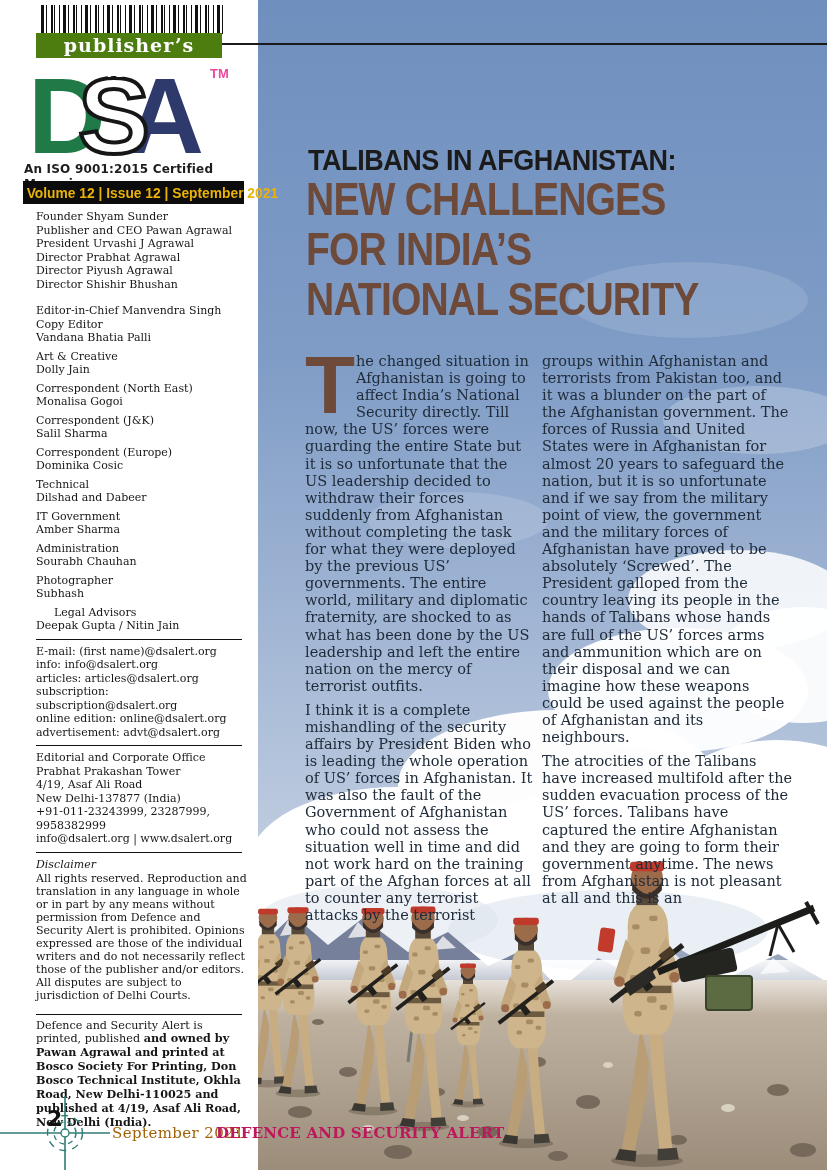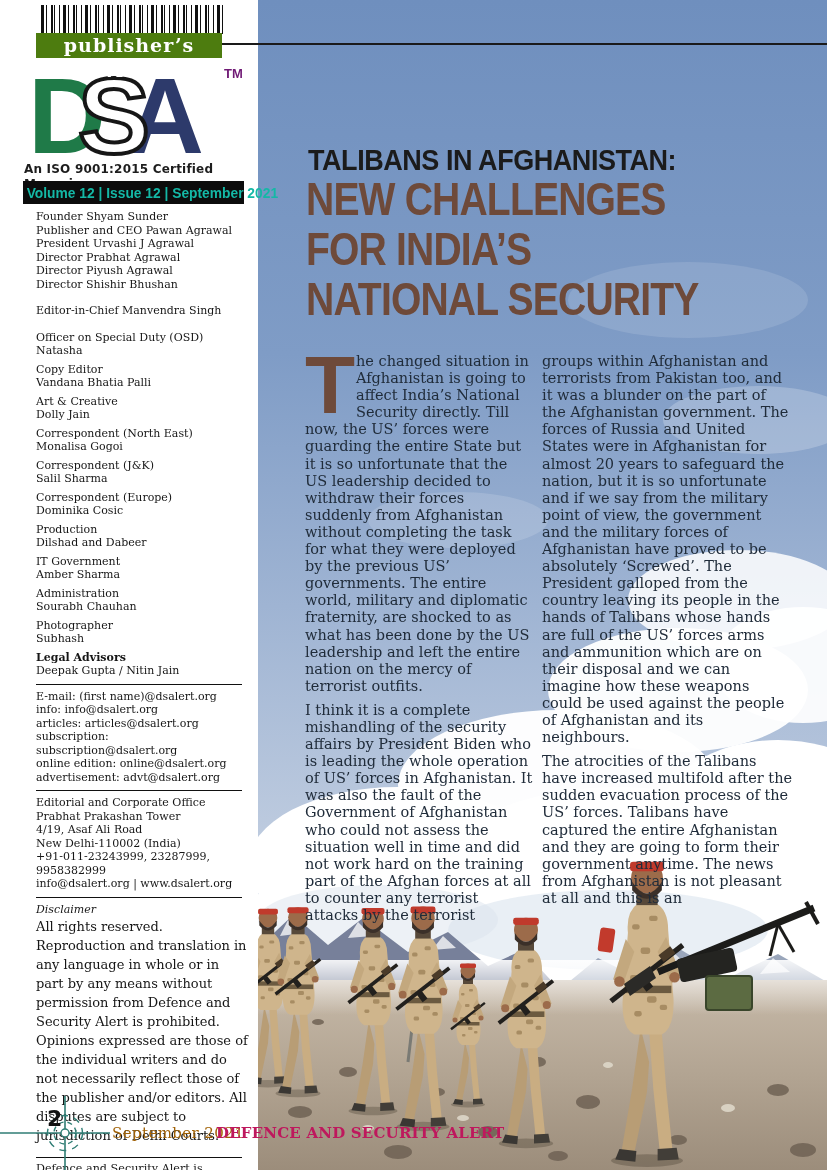--- a/index.html
+++ b/index.html
@@ -18,37 +18,37 @@
       #101010 10px 12px,#ffffff 12px 13px,#101010 13px 14px,#ffffff 14px 18px,#101010 18px 19px,#ffffff 19px 22px);}
   .section-label{position:absolute;left:36px;top:33px;width:186px;height:25px;background:#4d7c0f;
     color:#ffffff;font:bold 19px/25px "DejaVu Serif",serif;text-align:center;letter-spacing:1px;z-index:7;}
 
   
   .logo{position:absolute;left:28px;top:68px;width:212px;height:96px;}
   .logo span.l{position:absolute;top:0;font:900 108px/96px "Liberation Sans",sans-serif;}
   .l-d{left:0;color:#1f7a48;z-index:1;}
   .l-a{left:98px;color:#2d3a6b;z-index:2;}
   .l-s{left:50px;color:#ffffff;-webkit-text-stroke:4px #161616;z-index:3;}
-  .l-tm{position:absolute;left:196px;top:-2px;font:bold 13px "Liberation Sans",sans-serif;color:#701a75;z-index:4;}
+  .l-tm{position:absolute;left:182px;top:-2px;font:bold 13px "Liberation Sans",sans-serif;color:#ec4899;z-index:4;}
   .iso-line{position:absolute;left:24px;top:162px;width:230px;font:bold 12px/15px "DejaVu Sans",sans-serif;
     color:#1d1d1d;letter-spacing:.2px;}
-  .issue-banner{position:absolute;left:23px;top:181px;width:221px;height:23px;background:#0c0c0c;color:#14b8a6;
+  .issue-banner{position:absolute;left:23px;top:181px;width:221px;height:23px;background:#0c0c0c;color:#eab308;
     font:bold 15px/23px "Liberation Sans",sans-serif;white-space:nowrap;}
   .issue-banner span{display:inline-block;transform:scaleX(.92);transform-origin:left center;padding-left:4px;}
 
   
   .masthead{position:absolute;left:36px;top:210px;width:212px;font-size:11px;line-height:13.5px;color:#161616;}
   .m-item{margin:0;}
   .m-pair{margin-bottom:5px;}
   .gap-before{margin-top:13px;}
-  .m-role.bold{font-weight:bold;}
+  .m-role.bold{font-weight:normal;margin-left:18px;}
   .m-rule{border:0;border-top:1.5px solid #111;margin:6px 0 5px 0;width:206px;}
   .contact-line,.office-line{line-height:13.5px;}
   .disclaimer-title{line-height:14px;font-style:italic;}
-  .disclaimer-body{font-size:13px;line-height:19px;}
+  .disclaimer-body{font-size:11px;line-height:13px;}
   .imprint{font-size:11.2px;line-height:12.9px;}
   .imprint b{font-weight:bold;}
 
   
   .kicker{position:absolute;left:308px;top:144px;font:800 30px/32px "Liberation Sans",sans-serif;color:#1b1b1b;
     white-space:nowrap;transform:scaleX(.9);transform-origin:left top;letter-spacing:-.5px;z-index:3;}
   .headline{position:absolute;left:306px;top:174px;z-index:3;color:#6e4a3a;}
   .headline div{font:800 46px/50px "Liberation Sans",sans-serif;white-space:nowrap;
     transform:scaleX(.85);transform-origin:left top;letter-spacing:-1px;}
   .col{position:absolute;top:353px;font-size:14.5px;line-height:17.1px;color:#202c3a;z-index:3;text-align:left;}
@@ -220,24 +220,20 @@
 
   <aside class="masthead">
     <div class="m-item"><span>Founder</span> <span>Shyam Sunder</span></div>
     <div class="m-item"><span>Publisher and CEO</span> <span>Pawan Agrawal</span></div>
     <div class="m-item"><span>President</span> <span>Urvashi J Agrawal</span></div>
     <div class="m-item"><span>Director</span> <span>Prabhat Agrawal</span></div>
     <div class="m-item"><span>Director</span> <span>Piyush Agrawal</span></div>
     <div class="m-item"><span>Director</span> <span>Shishir Bhushan</span></div>
     <div class="m-item gap-before"><span>Editor-in-Chief</span> <span>Manvendra Singh</span></div>
 
-    <div class="m-pair gap-before">
-      <div class="m-role">Officer on Special Duty (OSD)</div>
-        <div class="m-name">Natasha</div>
-      </div>
     <div class="m-pair">
       <div class="m-role">Copy Editor</div>
         <div class="m-name">Vandana Bhatia Palli</div>
       </div>
     <div class="m-pair">
       <div class="m-role">Art &amp; Creative</div>
         <div class="m-name">Dolly Jain</div>
       </div>
     <div class="m-pair">
       <div class="m-role">Correspondent (North East)</div>
@@ -245,21 +241,21 @@
       </div>
     <div class="m-pair">
       <div class="m-role">Correspondent (J&amp;K)</div>
         <div class="m-name">Salil Sharma</div>
       </div>
     <div class="m-pair">
       <div class="m-role">Correspondent (Europe)</div>
         <div class="m-name">Dominika Cosic</div>
       </div>
     <div class="m-pair">
-      <div class="m-role">Production</div>
+      <div class="m-role">Technical</div>
         <div class="m-name">Dilshad and Dabeer</div>
       </div>
     <div class="m-pair">
       <div class="m-role">IT Government</div>
         <div class="m-name">Amber Sharma</div>
       </div>
     <div class="m-pair">
       <div class="m-role">Administration</div>
         <div class="m-name">Sourabh Chauhan</div>
       </div>
@@ -277,21 +273,21 @@
     <div class="contact-line">info: info@dsalert.org</div>
     <div class="contact-line">articles: articles@dsalert.org</div>
     <div class="contact-line">subscription: subscription@dsalert.org</div>
     <div class="contact-line">online edition: online@dsalert.org</div>
     <div class="contact-line">advertisement: advt@dsalert.org</div>
 
     <hr class="m-rule">
     <div class="office-line">Editorial and Corporate Office</div>
     <div class="office-line">Prabhat Prakashan Tower</div>
     <div class="office-line">4/19, Asaf Ali Road</div>
-    <div class="office-line">New Delhi-110002 (India)</div>
+    <div class="office-line">New Delhi-137877 (India)</div>
     <div class="office-line">+91-011-23243999, 23287999, 9958382999</div>
     <div class="office-line">info@dsalert.org | www.dsalert.org</div>
 
     <hr class="m-rule">
     <div class="disclaimer-title">Disclaimer</div>
     <div class="disclaimer-body">All rights reserved. Reproduction and translation in any language in whole or in part by any means without permission from Defence and Security Alert is prohibited. Opinions expressed are those of the individual writers and do not necessarily reflect those of the publisher and/or editors. All disputes are subject to jurisdiction of Delhi Courts.</div>
 
     <hr class="m-rule" style="margin-top:12px">
     <div class="imprint">
       <span>Defence and Security Alert is printed, published </span><b>and owned by Pawan Agrawal and printed at Bosco Society For Printing, Don Bosco Technical Institute, Okhla Road, New Delhi-110025 and published at 4/19, Asaf Ali Road, New Delhi (India).</b><br>

